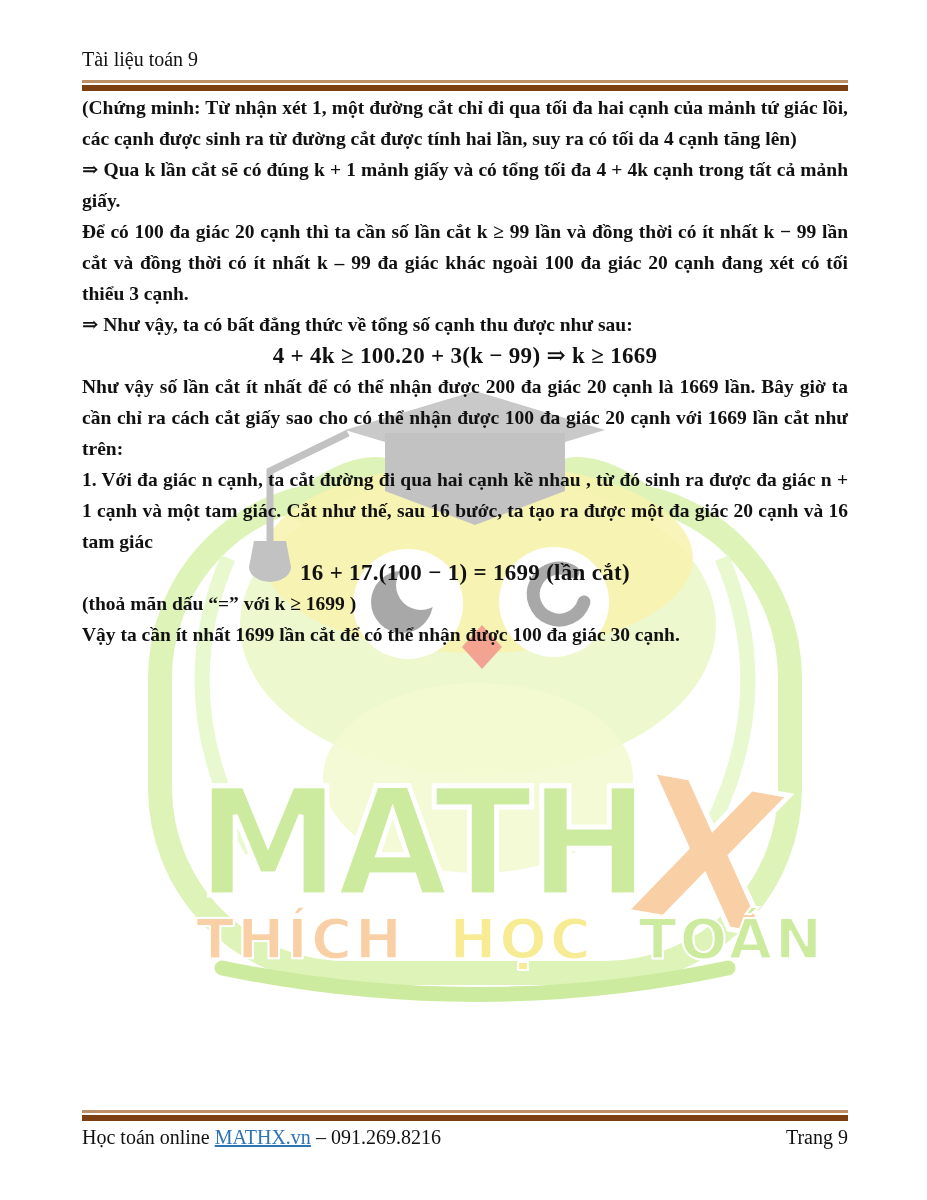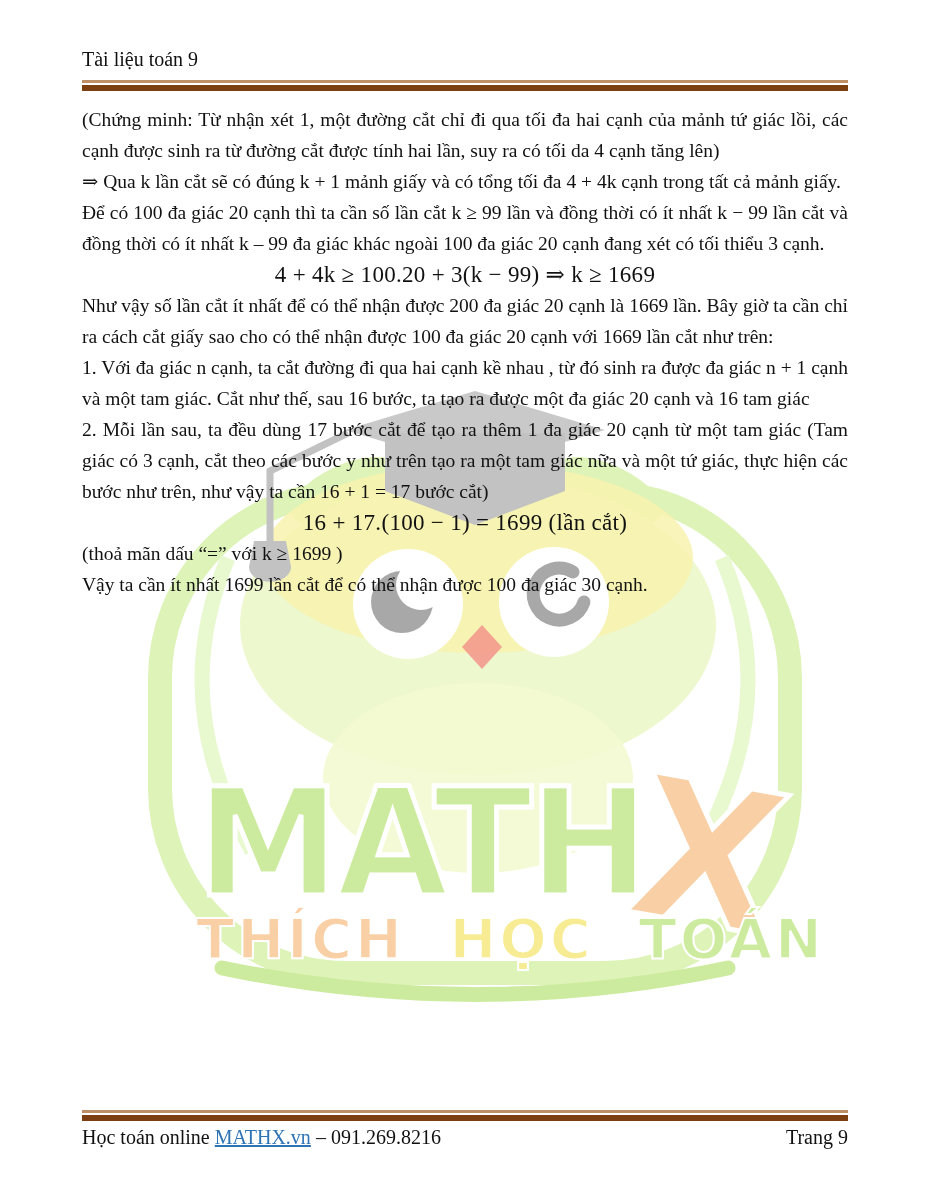--- a/index.html
+++ b/index.html
@@ -19,22 +19,22 @@
     font-size:20px;z-index:3;
   }
   .rule{position:absolute;left:82px;right:79px;z-index:3;}
   .rule-top{height:3px;background:#bd8f66;}
   .rule-gap{height:2px;background:#ffffff;}
   .rule-main{height:6px;background:#7c3f12;}
   .header-rule{top:80px;}
   .footer-rule{top:1110px;}
   
   .doc-body{
-    position:absolute;left:82px;top:104px;width:766px;z-index:2;
-    font-size:19.5px;line-height:31px;text-align:justify;
+    position:absolute;left:82px;top:92px;width:766px;z-index:2;
+    font-size:19.5px;line-height:31px;text-align:justify;font-weight:bold;
   }
   .doc-body p{margin:0;}
   .doc-body p.formula{
     text-align:center;font-size:23px;letter-spacing:.3px;
   }
   
   .footer{
     position:absolute;left:82px;right:79px;top:1126px;
     display:flex;justify-content:space-between;align-items:baseline;
     font-size:20px;z-index:3;font-family:Liberation Serif, serif;
@@ -95,24 +95,24 @@
       <tspan fill="#f9cfa5">THÍCH</tspan>
       <tspan dx="22" fill="#f7ec93">HỌC</tspan>
       <tspan dx="22" fill="#cdeb9e">TOÁN</tspan>
     </text>
   </svg>
 
   <main class="doc-body">
     <p>(Chứng minh: Từ nhận xét 1, một đường cắt chỉ đi qua tối đa hai cạnh của mảnh tứ giác lồi, các cạnh được sinh ra từ đường cắt được tính hai lần, suy ra có tối da 4 cạnh tăng lên)</p>
     <p>⇒ Qua k lần cắt sẽ có đúng k + 1 mảnh giấy và có tổng tối đa 4 + 4k cạnh trong tất cả mảnh giấy.</p>
     <p>Để có 100 đa giác 20 cạnh thì ta cần số lần cắt  k ≥ 99  lần và đồng thời có ít nhất  k − 99 lần cắt và đồng thời có ít nhất k – 99 đa giác khác ngoài 100 đa giác 20 cạnh đang xét có tối thiểu 3 cạnh.</p>
+    <p>⇒ Như vậy, ta có bất đẳng thức về tổng số cạnh thu được như sau:</p>
     <p class="formula">4 + 4k ≥ 100.20 + 3(k − 99) ⇒ k ≥ 1669</p>
     <p>Như vậy số lần cắt ít nhất để có thể nhận được 200 đa giác 20 cạnh là 1669 lần. Bây giờ ta cần chỉ ra cách cắt giấy sao cho có thể nhận được 100 đa giác 20 cạnh với 1669 lần cắt như trên:</p>
     <p>1. Với đa giác n cạnh, ta cắt đường đi qua hai cạnh kề nhau , từ đó sinh ra được đa giác n + 1 cạnh và một tam giác. Cắt như thế, sau 16 bước, ta tạo ra được một đa giác 20 cạnh và 16 tam giác</p>
-    <p>2. Mỗi lần sau, ta đều dùng 17 bước cắt để tạo ra thêm 1 đa giác 20 cạnh từ một tam giác (Tam giác có 3 cạnh, cắt theo các bước y như trên tạo ra một tam giác nữa và một tứ giác, thực hiện các bước như trên, như vậy ta cần 16 + 1 = 17 bước cắt)</p>
     <p class="formula">16 + 17.(100 − 1) = 1699  (lần cắt)</p>
     <p>(thoả mãn dấu “=” với  k ≥ 1699 )</p>
     <p>Vậy ta cần ít nhất 1699 lần cắt để có thể nhận được 100 đa giác 30 cạnh.</p>
   </main>
 
   <div class="rule footer-rule">
     <div class="rule-top"></div>
     <div class="rule-gap"></div>
     <div class="rule-main"></div>
   </div>

